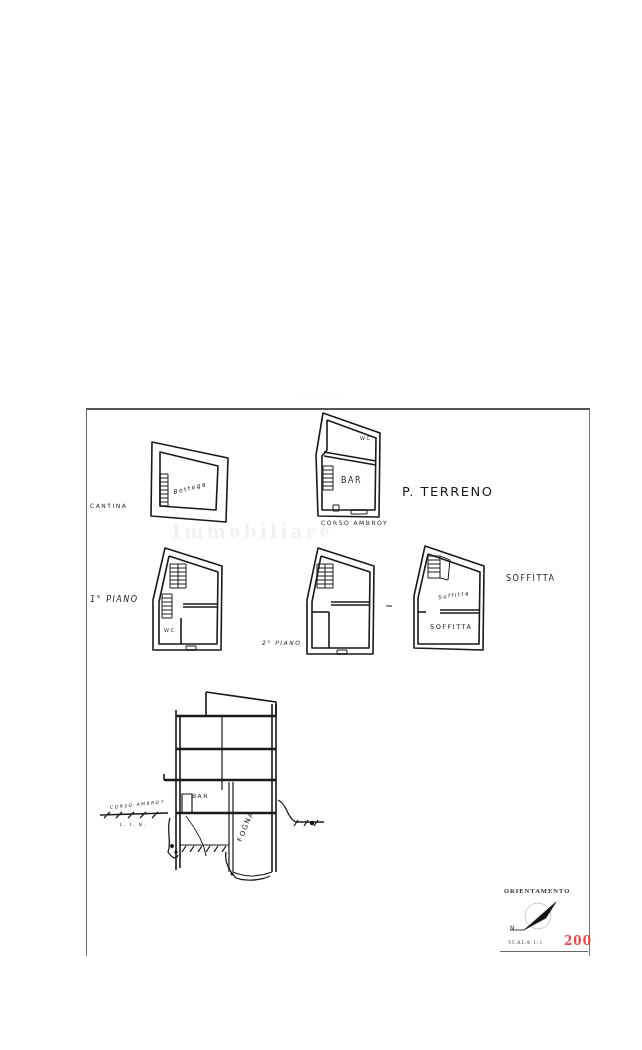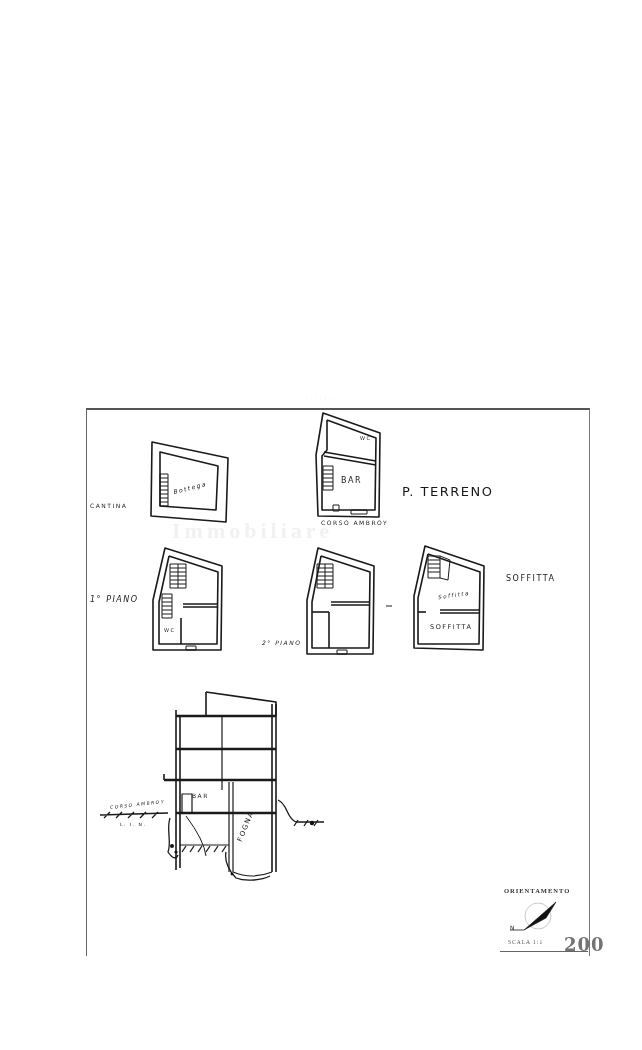--- a/index.html
+++ b/index.html
@@ -13,21 +13,21 @@
     .lbl { position: absolute; font-family: "DejaVu Sans", sans-serif; color: #1a1a1a;
            letter-spacing: 1.5px; white-space: nowrap; }
     .hand { font-style: italic; }
     .watermark { position: absolute; left: 172px; top: 518px; font-size: 22px; font-weight: bold;
                  color: rgba(230,230,230,0.55); letter-spacing: 4px; font-family: "Liberation Serif", serif; }
     .legend-title { position: absolute; left: 504px; top: 887px; font-family: "Liberation Serif", serif;
                     font-size: 6.5px; letter-spacing: 1px; color: #333; font-weight: bold; }
     .scale-label { position: absolute; left: 508px; top: 939px; font-family: "Liberation Serif", serif;
                    font-size: 5.5px; letter-spacing: 1px; color: #555; }
     .scale-value { position: absolute; left: 564px; top: 934px; font-family: "DejaVu Serif", serif;
-                   font-size: 18px; font-weight: bold; color: #737373; letter-spacing: 1px; }
+                   font-size: 12px; font-weight: bold; color: #ef4444; letter-spacing: 1px; }
     .bottom-line { position: absolute; left: 500px; top: 951px; width: 88px; border-top: 1px solid #666; }
   </style>
 </head>
 <body>
 
 <div class="sheet-caption">· · · · · · · · ·</div>
 
 <div class="sheet"></div>
 
 <div class="watermark">Immobiliare</div>

